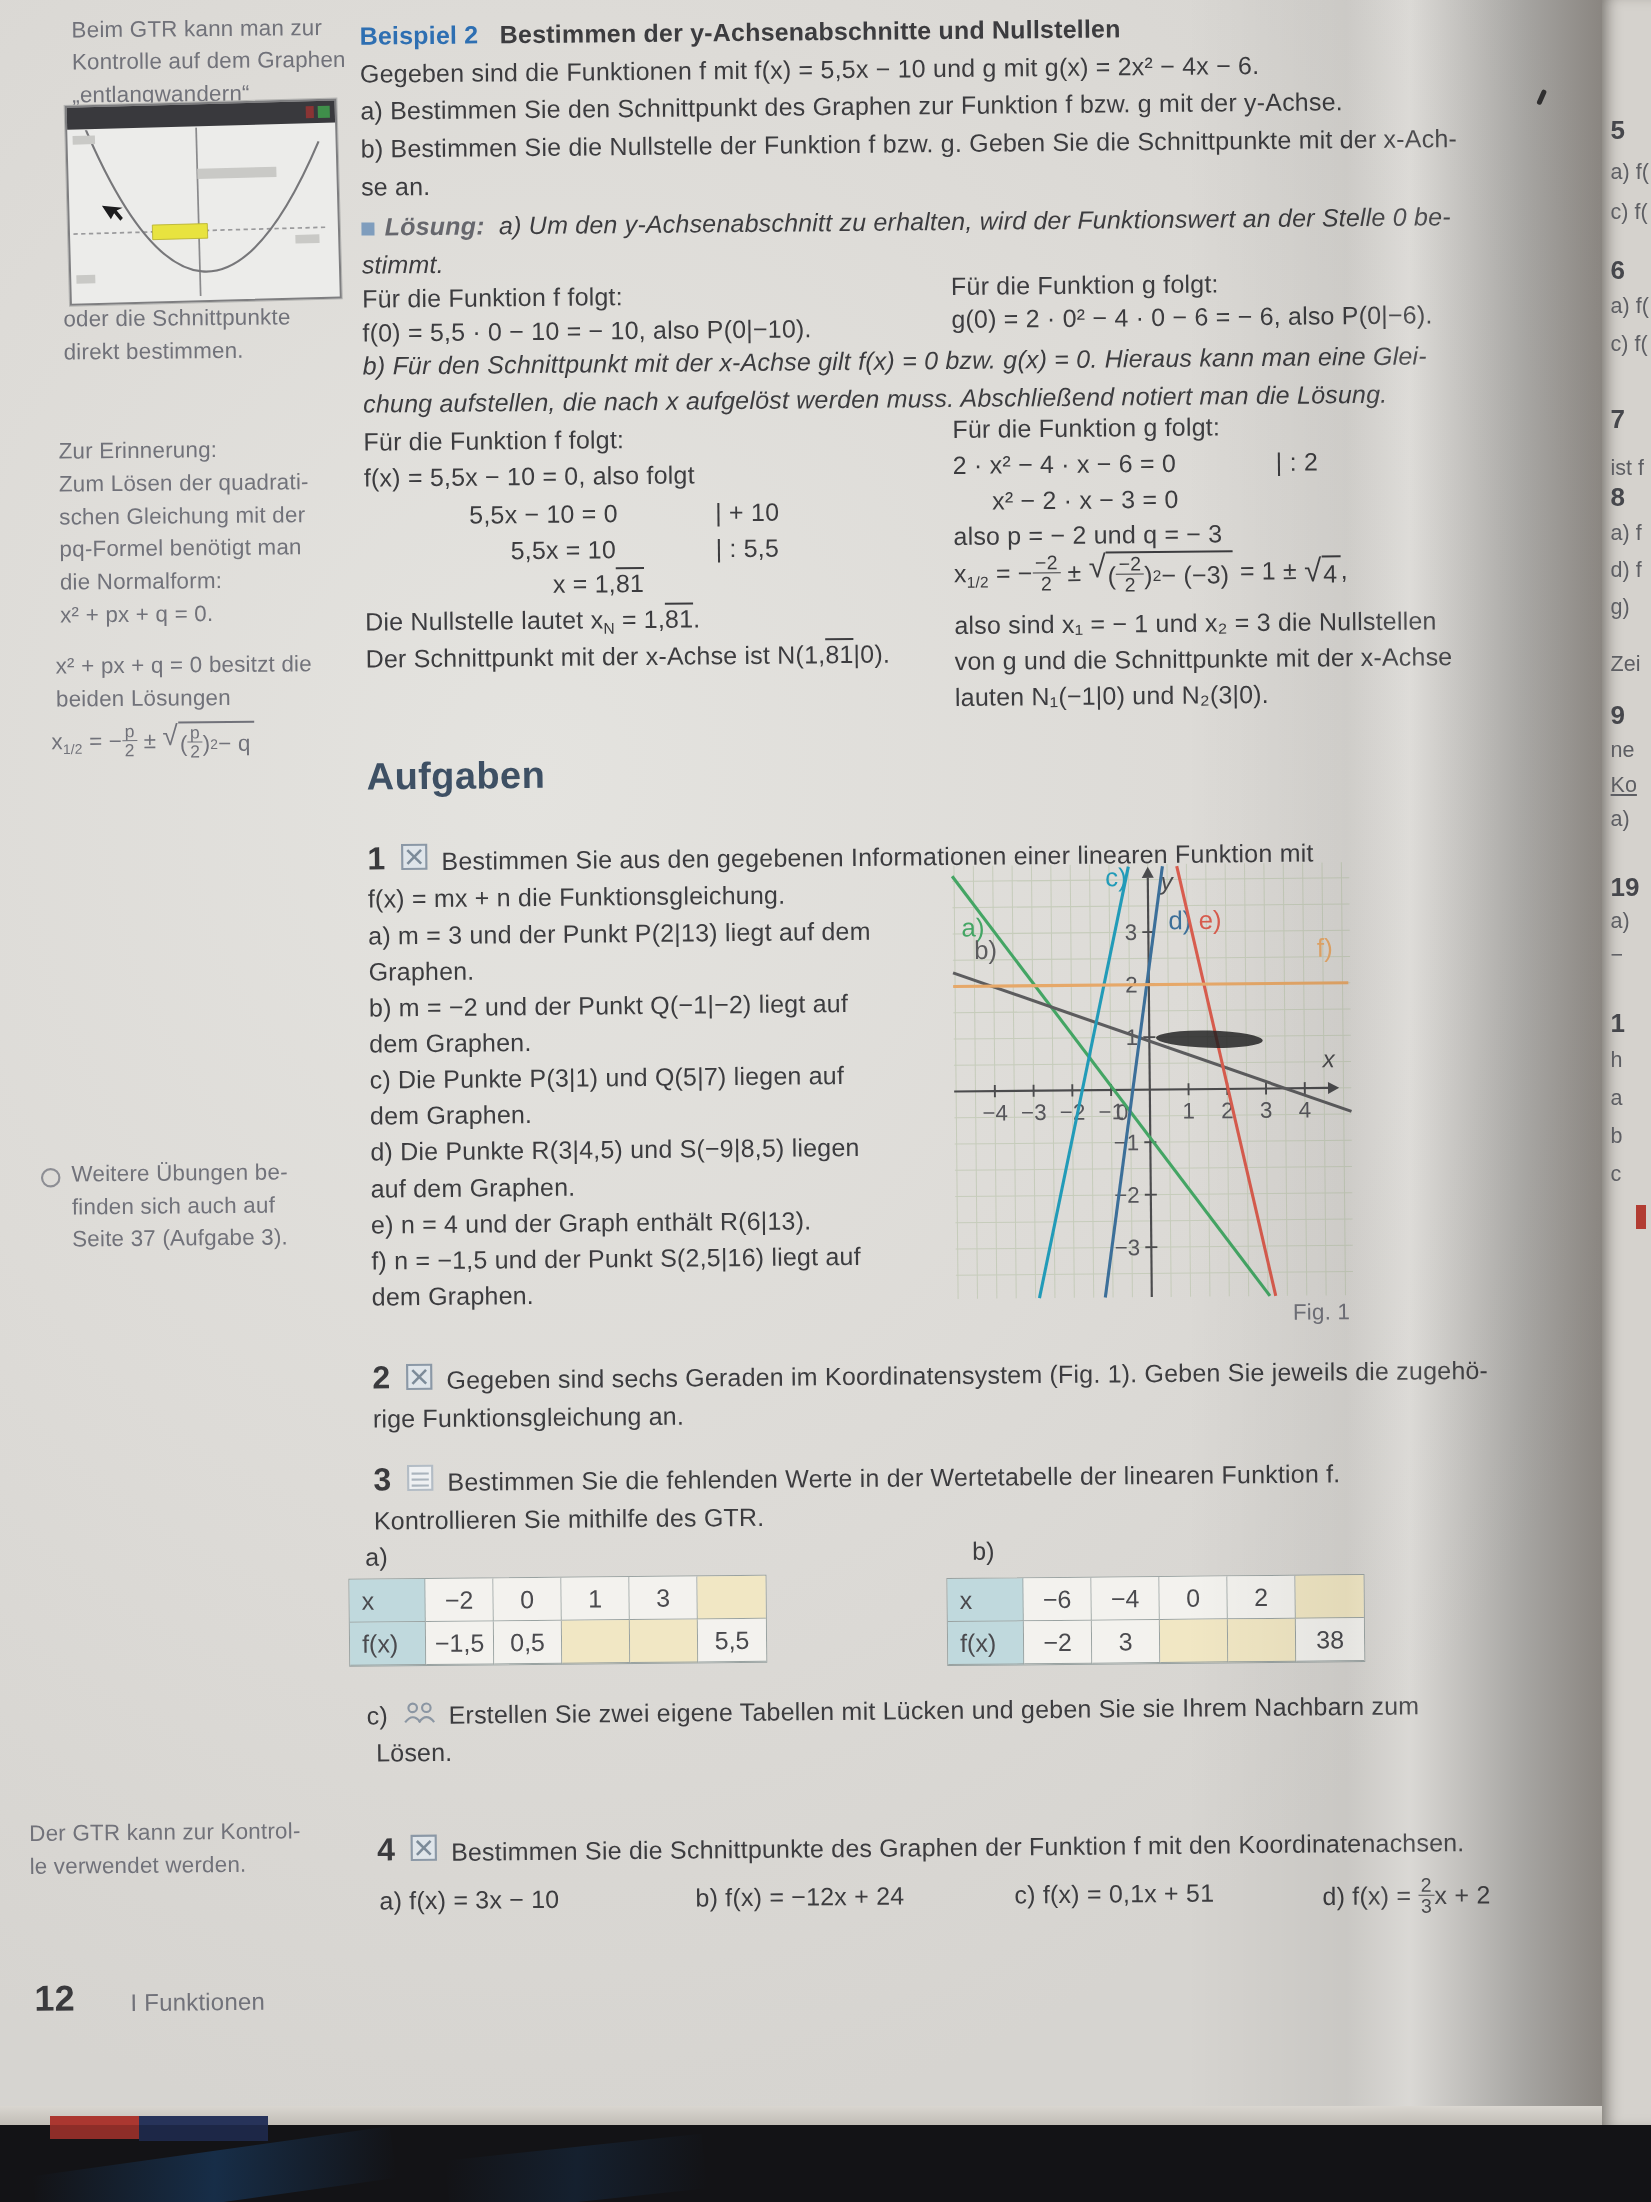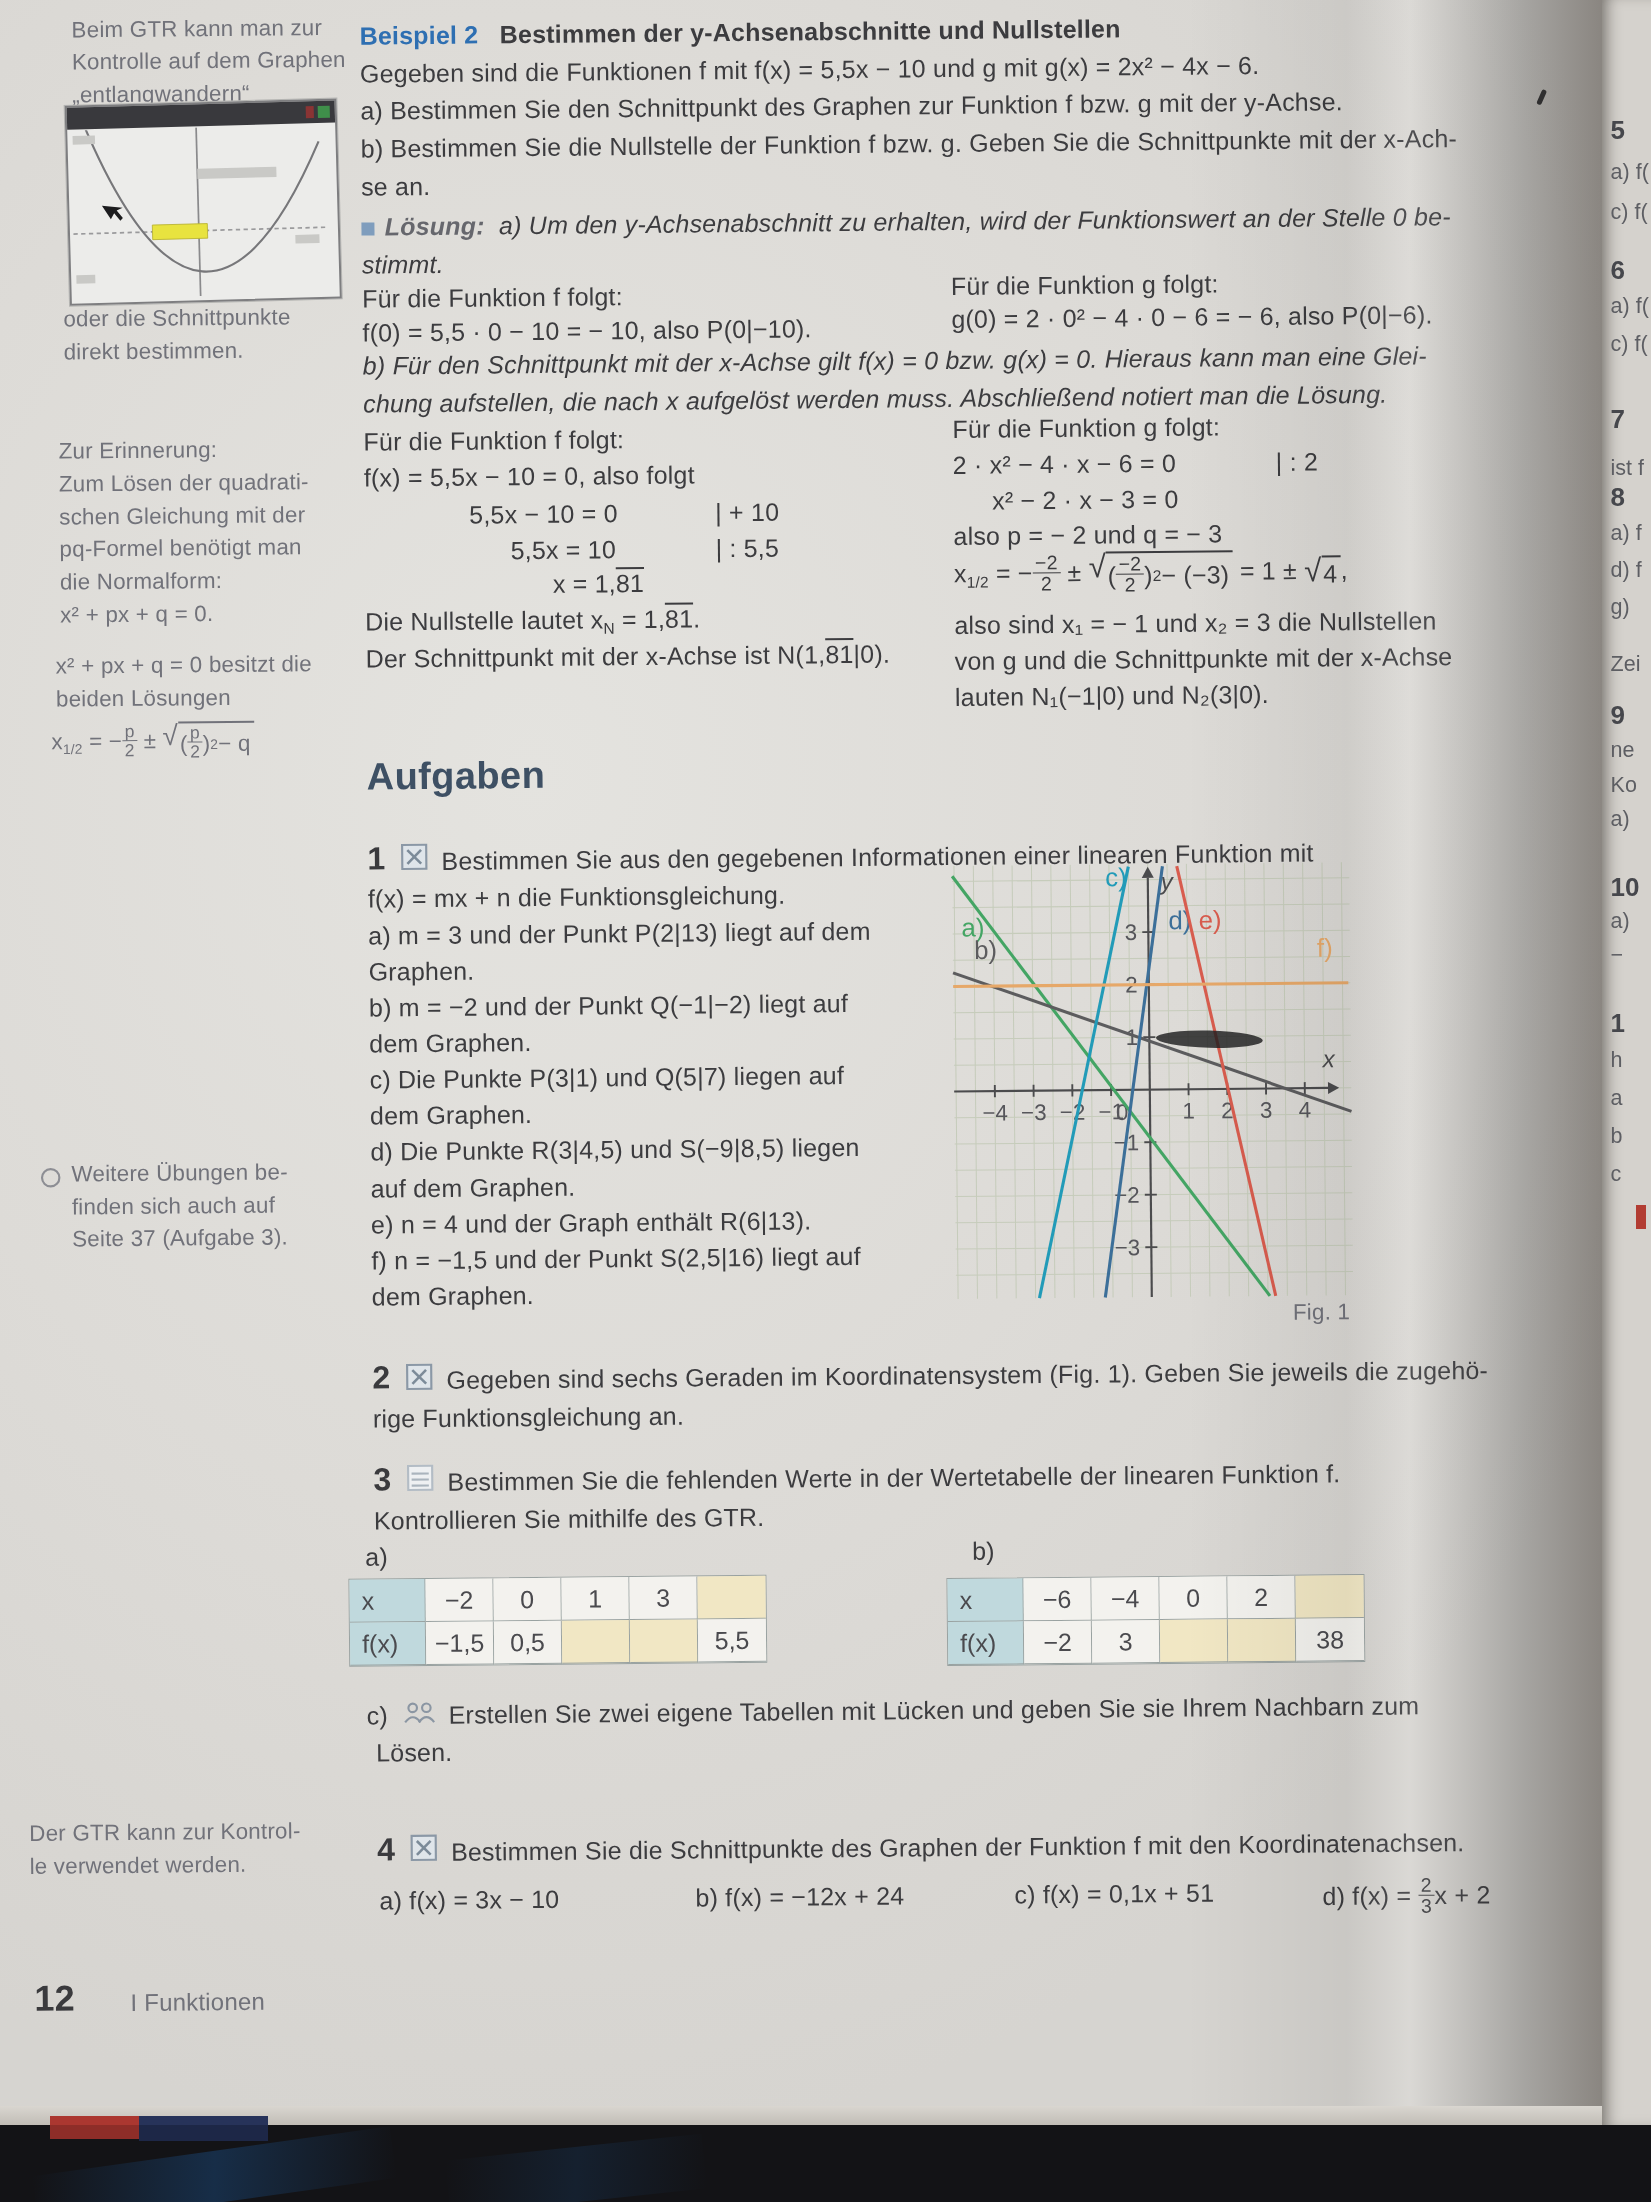--- a/index.html
+++ b/index.html
@@ -397,23 +397,23 @@
       <div class="fr" style="top: 332px;">c) f(</div>
       <div class="fr frb" style="top: 404px;">7</div>
       <div class="fr" style="top: 444px; margin-top: 12px;">ist f</div>
       <div class="fr frb" style="top: 482px;">8</div>
       <div class="fr" style="top: 521px;">a) f</div>
       <div class="fr" style="top: 558px;">d) f</div>
       <div class="fr" style="top: 595px;">g)</div>
       <div class="fr" style="top: 652px;">Zei</div>
       <div class="fr frb" style="top: 700px;">9</div>
       <div class="fr" style="top: 738px;">ne</div>
-      <div class="fr" style="top: 773px;">Ko</div>
+      <div class="fr" style="top: 773px; text-decoration: underline;">Ko</div>
       <div class="fr" style="top: 807px;">a)</div>
-      <div class="fr frb" style="top: 872px;">10</div>
+      <div class="fr frb" style="top: 872px;">19</div>
       <div class="fr" style="top: 909px;">a)</div>
       <div class="fr" style="top: 943px;">−</div>
       <div class="fr frb" style="top: 1008px;">1</div>
       <div class="fr" style="top: 1048px;">h</div>
       <div class="fr" style="top: 1086px;">a</div>
       <div class="fr" style="top: 1124px;">b</div>
       <div class="fr" style="top: 1162px;">c</div>
       <div style="position: absolute; left: 34px; top: 1205px; width: 10.3px; height: 24px; background: rgb(178, 60, 50);"></div>
     </div>
 

